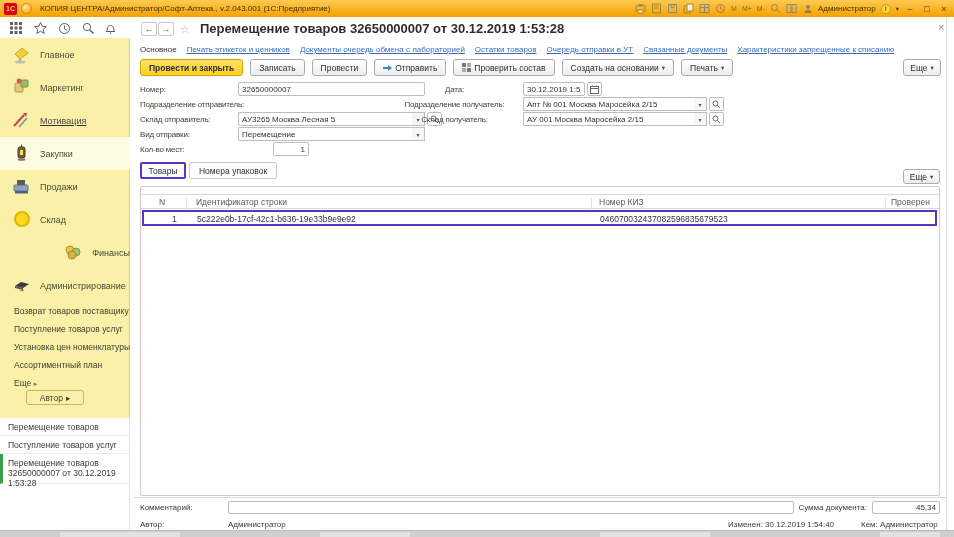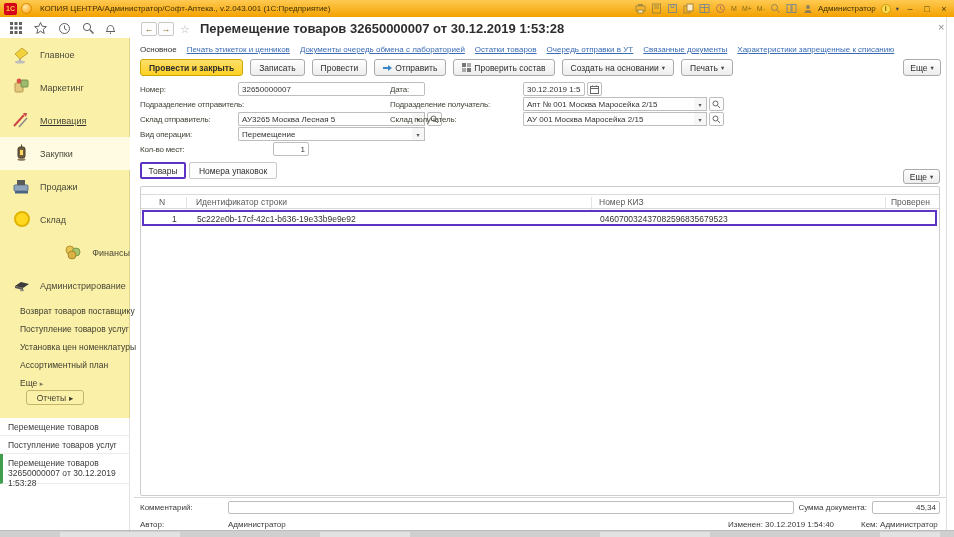--- a/index.html
+++ b/index.html
@@ -30,21 +30,21 @@
     background:#fdfdfd;display:flex;align-items:center;justify-content:center;font-size:9px;color:#8a7326;box-sizing:border-box;}
   .fav-star{position:absolute;top:6px;font-size:11px;color:#b9b9b9;line-height:12px;}
   .doc-title{position:absolute;left:200px;top:4px;font-size:13px;font-weight:bold;color:#2e2e2e;white-space:nowrap;}
   .doc-close{position:absolute;left:938px;top:4px;font-size:11px;color:#8a8a8a;cursor:default;}
 
   
   .sidebar{position:absolute;left:0;top:38px;width:130px;height:380px;background:#fbf0a7;border-right:1px solid #ddd48f;box-sizing:border-box;}
   .sec{position:absolute;left:0;width:130px;height:33px;display:flex;align-items:center;gap:7px;padding-left:11px;box-sizing:border-box;}
   .sec.active{background:#fffbe2;}
   .slabel{font-size:9px;color:#4a4a3a;}
-  .cmd{position:absolute;left:20px;font-size:8.5px;color:#3d3d30;white-space:nowrap;}
+  .cmd{position:absolute;left:14px;font-size:8.5px;color:#3d3d30;white-space:nowrap;}
   .cmd .caret-r{font-size:7px;color:#7a7a5a;}
   .reports-btn{position:absolute;left:26px;top:352px;width:58px;height:15px;border:1px solid #c3b66a;border-radius:3px;
     display:flex;align-items:center;justify-content:center;gap:3px;font-size:8.5px;color:#3d3d30;background:transparent;box-sizing:border-box;}
   .histbox{position:absolute;left:0;top:418px;width:130px;height:112px;background:#fff;border-right:1px solid #e3e3e3;box-sizing:border-box;}
   .histitem{position:absolute;left:0;width:129px;border-bottom:1px solid #ececec;padding:4px 6px 4px 8px;box-sizing:border-box;
     font-size:8.5px;color:#3a3a3a;line-height:10px;}
   .histitem.active{border-left:3px solid #3f9e4d;padding-left:5px;}
 
   
   .navlinks{position:absolute;left:140px;top:45px;display:flex;gap:10px;align-items:center;font-size:8px;white-space:nowrap;}
@@ -55,21 +55,21 @@
   .toolbar{position:absolute;left:140px;top:59px;display:flex;gap:7px;height:17px;}
   .btn{display:inline-flex;align-items:center;justify-content:center;gap:3px;height:17px;padding:0 8px;
     border:1px solid #ababab;border-radius:3px;background:linear-gradient(#ffffff,#ededed);
     font-size:8.5px;color:#2e2e2e;box-sizing:border-box;white-space:nowrap;}
   .btn.primary{background:linear-gradient(#ffe06a,#ffd024);border-color:#cda900;font-weight:bold;}
   .caret{font-size:6.5px;color:#444;}
   .btn-more{position:absolute;left:903px;top:59px;width:38px;}
 
   
   .flabel{position:absolute;font-size:8px;color:#44443a;white-space:nowrap;letter-spacing:-0.2px;}
-  .flabel.r{text-align:left;}
+  .flabel.r{text-align:center;}
   .fgroup{position:absolute;display:flex;height:14px;}
   .inp{border:1px solid #bdbdbd;border-radius:2px;background:#fff;font-family:"Liberation Sans",sans-serif;
     font-size:8px;color:#333;padding:0 3px;height:14px;box-sizing:border-box;outline:none;}
   .inp.num{text-align:right;}
   .dd{width:13px;height:14px;border:1px solid #bdbdbd;border-left:none;background:#f6f6f6;
     display:flex;align-items:center;justify-content:center;font-size:6px;color:#555;box-sizing:border-box;}
   .sq{width:15px;height:14px;border:1px solid #bdbdbd;border-radius:2px;margin-left:2px;background:#fdfdfd;
     display:flex;align-items:center;justify-content:center;box-sizing:border-box;}
 
   
@@ -275,21 +275,21 @@
           </svg></span>
       <span class="slabel">Администрирование</span>
     </div>
 
     <span class="cmd" style="top:268px;">Возврат товаров поставщику</span>
     <span class="cmd" style="top:286px;">Поступление товаров услуг</span>
     <span class="cmd" style="top:304px;">Установка цен номенклатуры</span>
     <span class="cmd" style="top:322px;">Ассортиментный план</span>
     <span class="cmd" style="top:340px;"><span>Еще</span> <span class="caret-r">▸</span></span>
     <span class="reports-btn">
-        <span>Отчеты</span>
+        <span>Автор</span>
         <span class="caret-r">▸</span>
       </span>
   </div>
 
   <div class="histbox">
     <div class="histitem" style="top:0px;height:18px;">Перемещение товаров</div>
     <div class="histitem" style="top:18px;height:18px;">Поступление товаров услуг</div>
     <div class="histitem active" style="top:36px;height:30px;">Перемещение товаров 32650000007 от 30.12.2019 1:53:28</div>
   </div>
 
@@ -385,21 +385,21 @@
     <input class="inp" style="width: 171px; border-right: none; border-top-right-radius: 0px; border-bottom-right-radius: 0px;" value="АУ 001 Москва Маросейка 2/15">
     <span class="dd">▾</span>
     <span class="sq">
         <svg width="9" height="9">
           <circle cx="3.5" cy="3.5" r="2.5" fill="none" stroke="#666"></circle>
           <line x1="5.5" y1="5.5" x2="8" y2="8" stroke="#666"></line>
         </svg>
       </span>
   </div>
 
-  <span class="flabel" style="left:140px;top:130px;">Вид операции:</span>
+  <span class="flabel" style="left:140px;top:130px;">Вид отправки:</span>
   <div class="fgroup" style="left:238px;top:127px;">
     <input class="inp" style="width: 174px; border-right: none; border-top-right-radius: 0px; border-bottom-right-radius: 0px;" value="Перемещение">
     <span class="dd">▾</span>
   </div>
 
   <span class="flabel" style="left:140px;top:145px;">Кол-во мест:</span>
   <div class="fgroup" style="left:273px;top:142px;">
     <input class="inp num" style="width: 36px;" value="1">
   </div>
 

